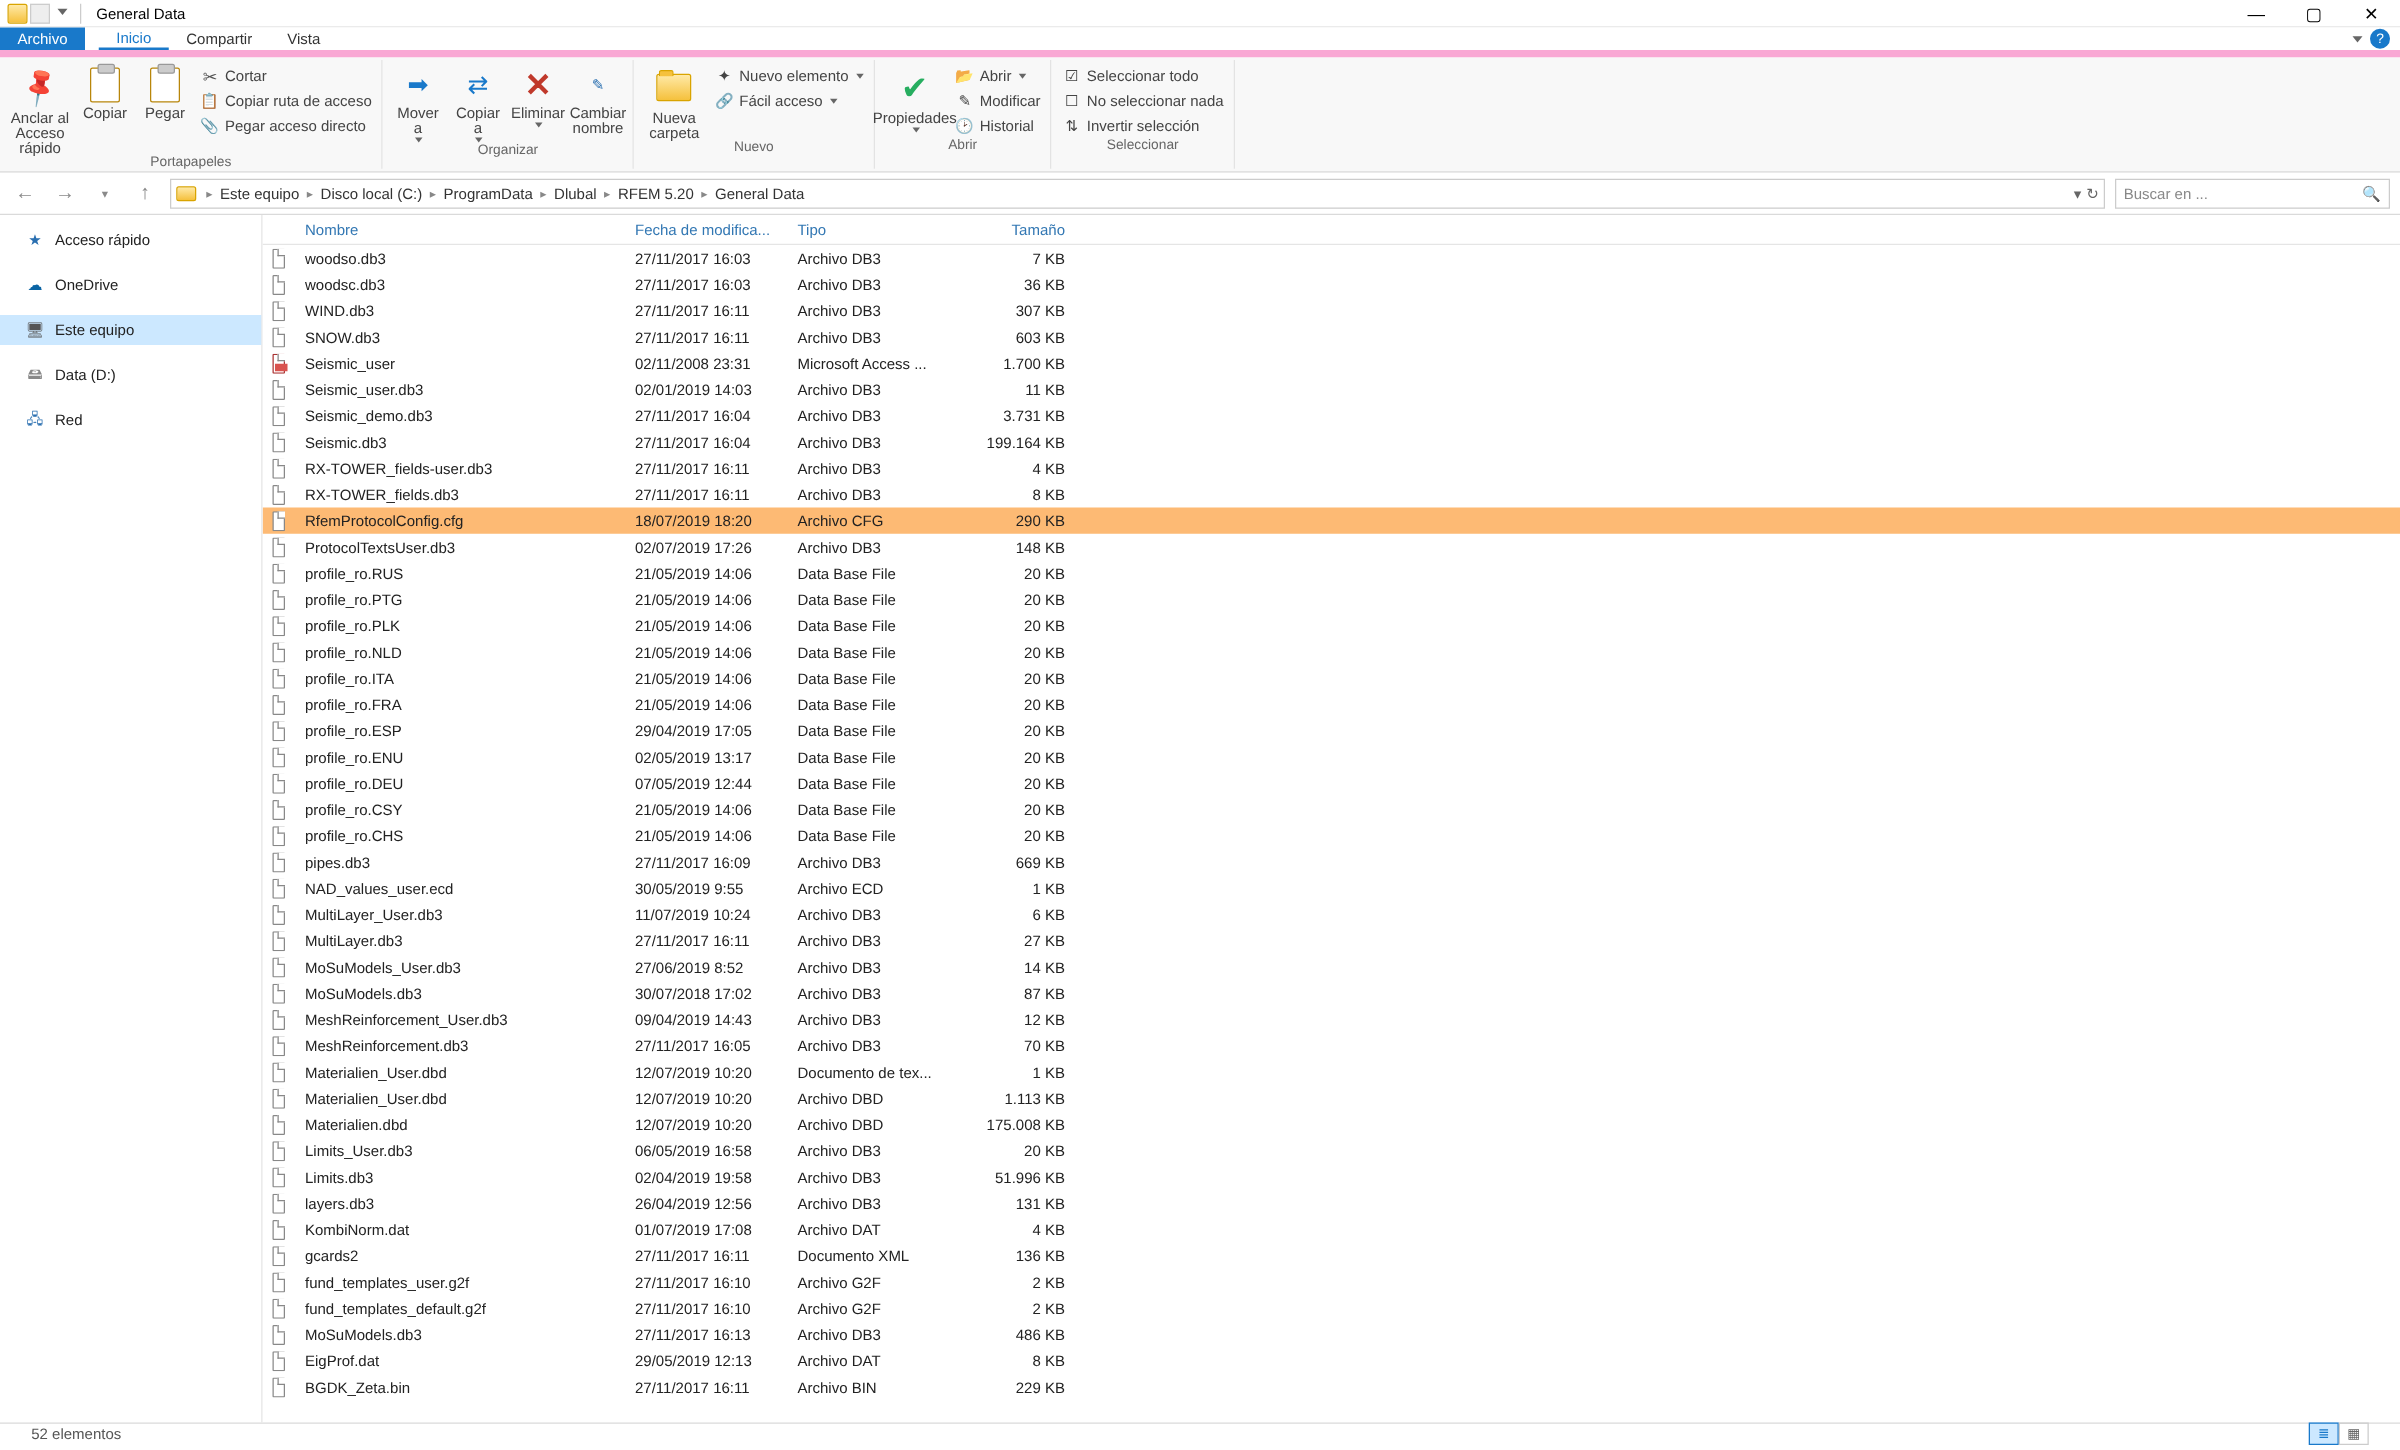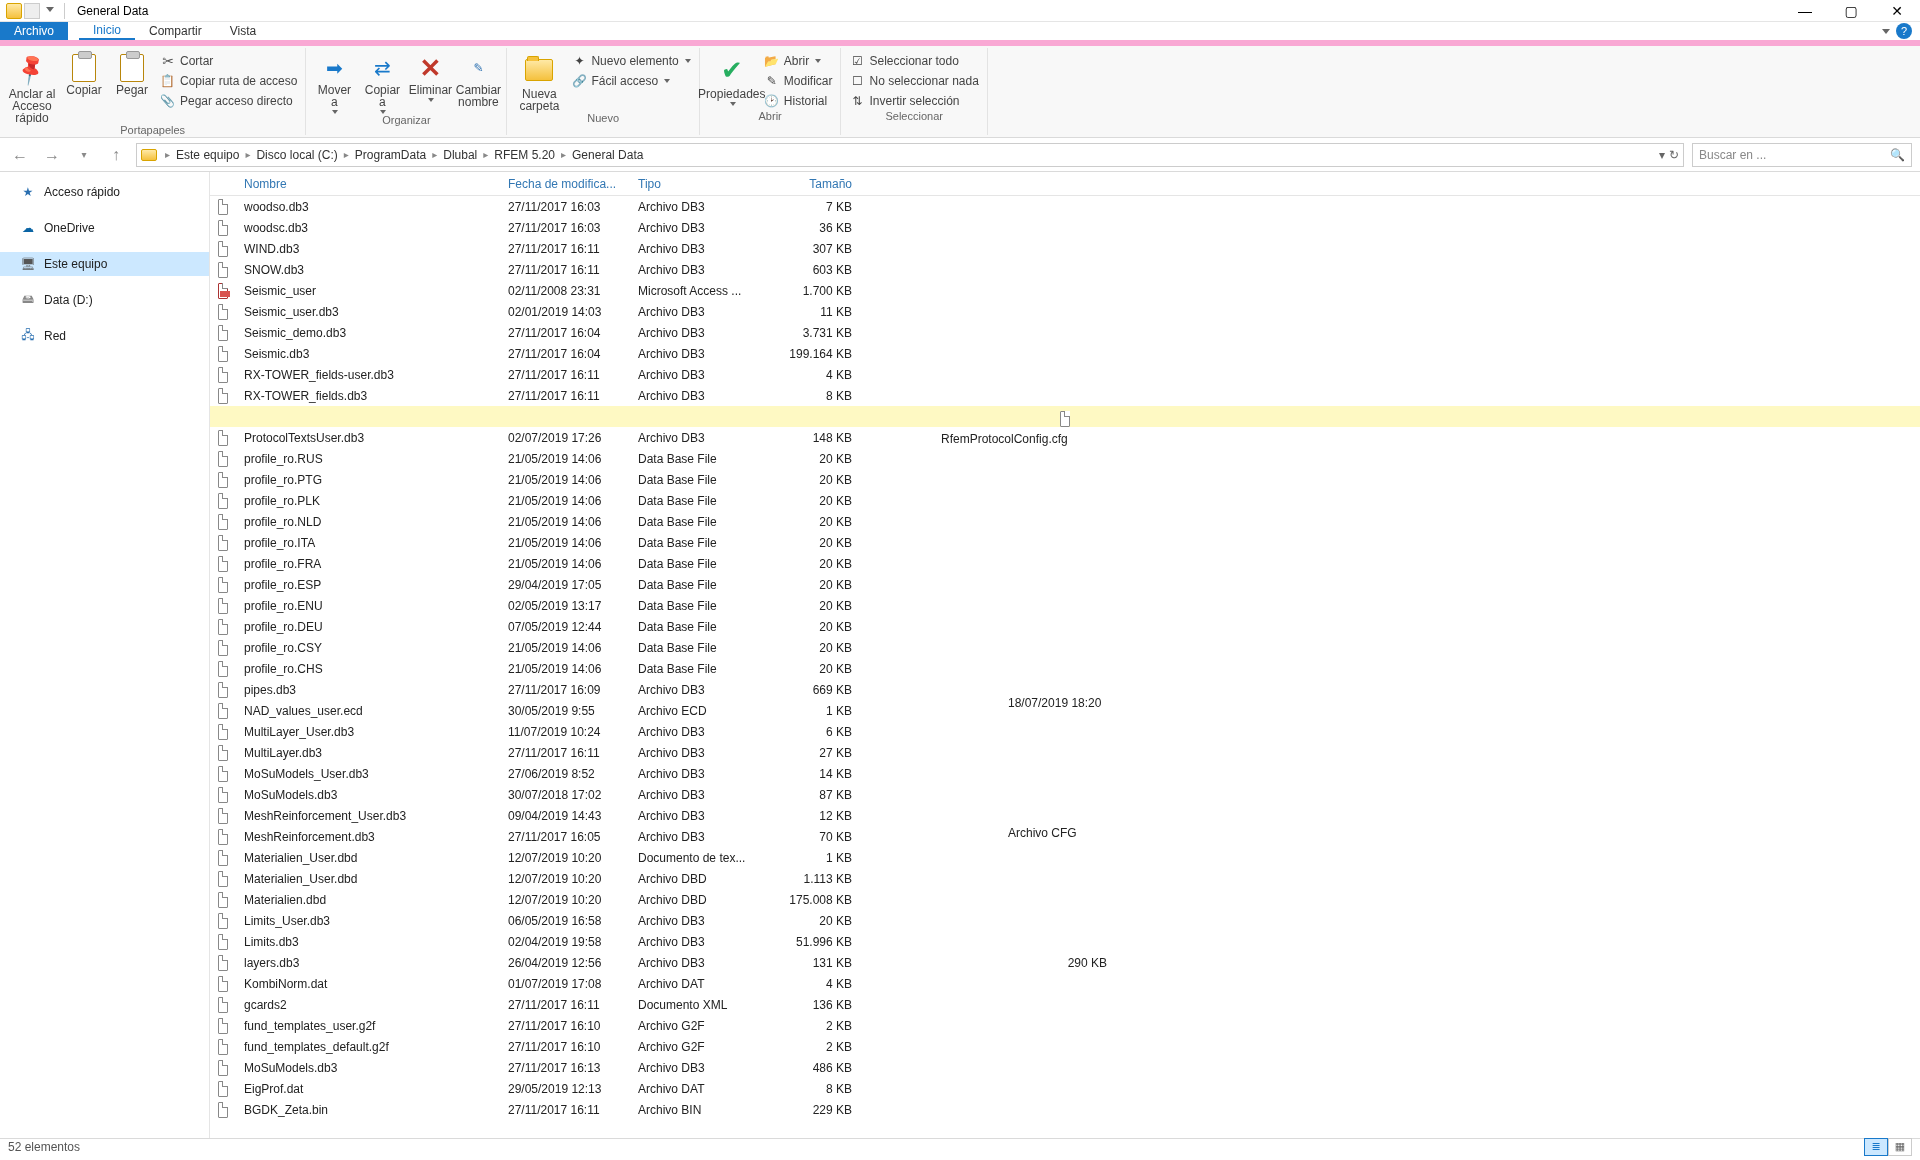--- a/index.html
+++ b/index.html
@@ -69,34 +69,34 @@
 .ico-cloud { color:#0a64a4;}
 .ico-pc { color:#555;}
 .ico-drive { color:#888;}
 .ico-net { color:#2a6fb0;}
 
 .filelist { flex:1; overflow:hidden; }
 .filelist .header { display:flex;border-bottom:1px solid #e5e5e5;color:#3277b3;height:24px;align-items:center;}
 .filelist .header .col { padding:0 8px;}
 .filelist .rows { overflow-y:auto; height: calc(100% - 24px);}
 .filelist .row { display:flex;align-items:center;height:21px;color:#222;}
-.filelist .row.selected { background:#fef9c3;flex-direction:column;}
+.filelist .row.selected { background:#fdba74;}
 .filelist .row .cell { padding:0 8px; white-space:nowrap; overflow:hidden; text-overflow:ellipsis;}
 .col-icon { width:26px; flex:0 0 26px; display:flex;align-items:center;justify-content:center;}
 .col-name { width:264px; flex:0 0 264px;}
 .col-date { width:130px; flex:0 0 130px;}
 .col-type { width:130px; flex:0 0 130px;}
 .col-size { width:100px; flex:0 0 100px; text-align:right;}
 .file-ico { width:14px;height:16px;background:#fff;border:1px solid #888;border-radius:1px;position:relative;}
 .file-ico::before{content:"";position:absolute;top:-1px;right:-1px;width:5px;height:5px;background:#fff;border-left:1px solid #888;border-bottom:1px solid #888;}
 .file-ico.mdb { border-color:#a33; }
 .file-ico.mdb::after{content:"";position:absolute;bottom:1px;left:1px;width:10px;height:6px;background:#d9534f;}
 
 
-.statusbar { height:16px;border-top:1px solid #dadada;display:flex;align-items:center;padding:0 8px;color:#555;gap:45px;}
+.statusbar { height:16px;border-top:1px solid #dadada;display:flex;align-items:center;padding:0 25px;color:#555;gap:45px;}
 .statusbar .view-toggles { margin-left:auto;display:flex;gap:0;}
 .statusbar .view-toggles div { width:24px;height:18px;border:1px solid #ccc;display:flex;align-items:center;justify-content:center;font-size:11px;color:#666;}
 .statusbar .view-toggles .active { background:#cce8ff;border-color:#1979ca;color:#1979ca;}
 </style>
 </head>
 <body>
 
 <div class="titlebar">
   <div class="qat">
     <span class="folder-ico"></span>

